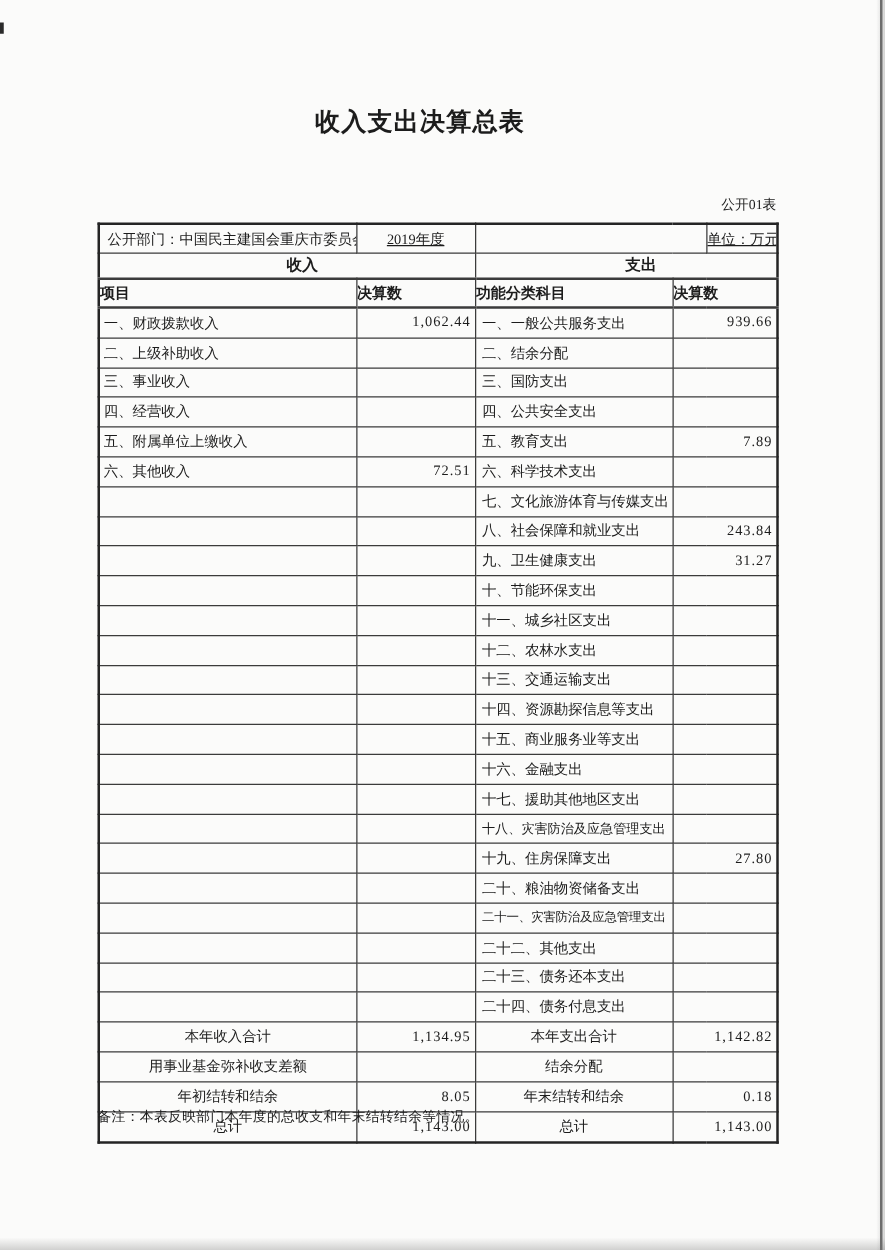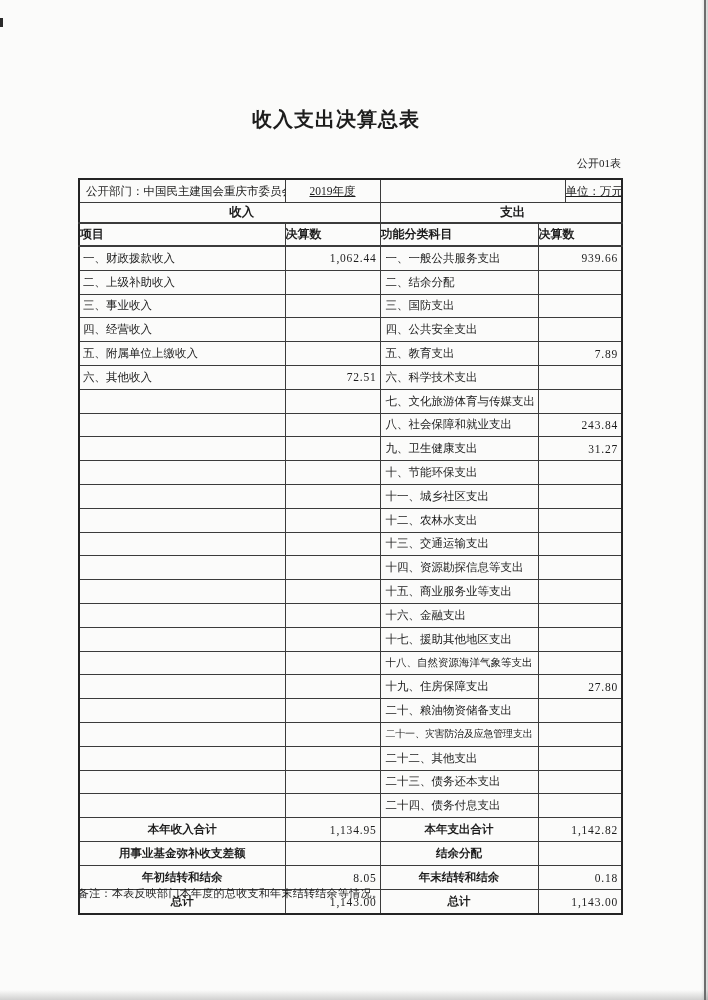--- a/index.html
+++ b/index.html
@@ -9,21 +9,20 @@
     position:relative;
     overflow:hidden;
     font-family:"Liberation Serif","DejaVu Serif",serif;
     color:#1c1c1c;
   }
   .title {
     position:absolute; top:84px; left:0; width:672px;
     text-align:center;
     font-size:20px; font-weight:bold;
     letter-spacing:1px;
-    margin-top:22px;
   }
   .table-code {
     position:absolute; top:156px; left:78px; width:543px;
     text-align:right; font-size:11px;
   }
   table.main {
     position:absolute; top:178px; left:78px;
     width:543px;
     border-collapse:collapse; table-layout:fixed;
     border:2px solid #242424;
@@ -45,21 +44,21 @@
     height:21px; font-size:12px; font-weight:bold;
     text-align:left; border-bottom-width:2px;
   }
   tbody td { height:22.8px; font-size:11.5px; }
   td.item { text-align:left; padding-left:3px; }
   td.item.exp { padding-left:5px; }
   td.num { text-align:right; padding-right:3px; letter-spacing:0.8px; }
   td.tight  { font-size:10.5px; }
   td.xtight { font-size:10px; letter-spacing:-0.2px; }
   tfoot td { height:23px; font-size:11.5px; }
-  tfoot td.sum { text-align:center; font-weight:bold; letter-spacing:0; }
+  tfoot td.sum { text-align:center; font-weight:normal; letter-spacing:0; }
   .note {
     position:absolute; top:886px; left:78px;
     font-size:11px; letter-spacing:0.3px;
   }
   
   .scan-line-right { position:absolute; top:0; right:2px; width:2px; height:100%; background:#6d6d6d; }
   .scan-shadow-right { position:absolute; top:0; right:0; width:7px; height:100%;
     background:linear-gradient(to right, rgba(110,110,110,0), rgba(110,110,110,0.28)); }
   .scan-shadow-bottom { position:absolute; bottom:0; left:0; width:100%; height:10px;
     background:linear-gradient(to bottom, rgba(110,110,110,0), rgba(110,110,110,0.3)); }
@@ -196,21 +195,21 @@
       </tr>
       <tr>
         <td class="item"></td>
         <td class="num"></td>
         <td class="item exp">十七、援助其他地区支出</td>
         <td class="num" colspan="2"></td>
       </tr>
       <tr>
         <td class="item"></td>
         <td class="num"></td>
-        <td class="item exp tight">十八、自然资源海洋气象等支出</td>
+        <td class="item exp tight">十八、灾害防治及应急管理支出</td>
         <td class="num" colspan="2"></td>
       </tr>
       <tr>
         <td class="item"></td>
         <td class="num"></td>
         <td class="item exp">十九、住房保障支出</td>
         <td class="num" colspan="2">27.80</td>
       </tr>
       <tr>
         <td class="item"></td>

